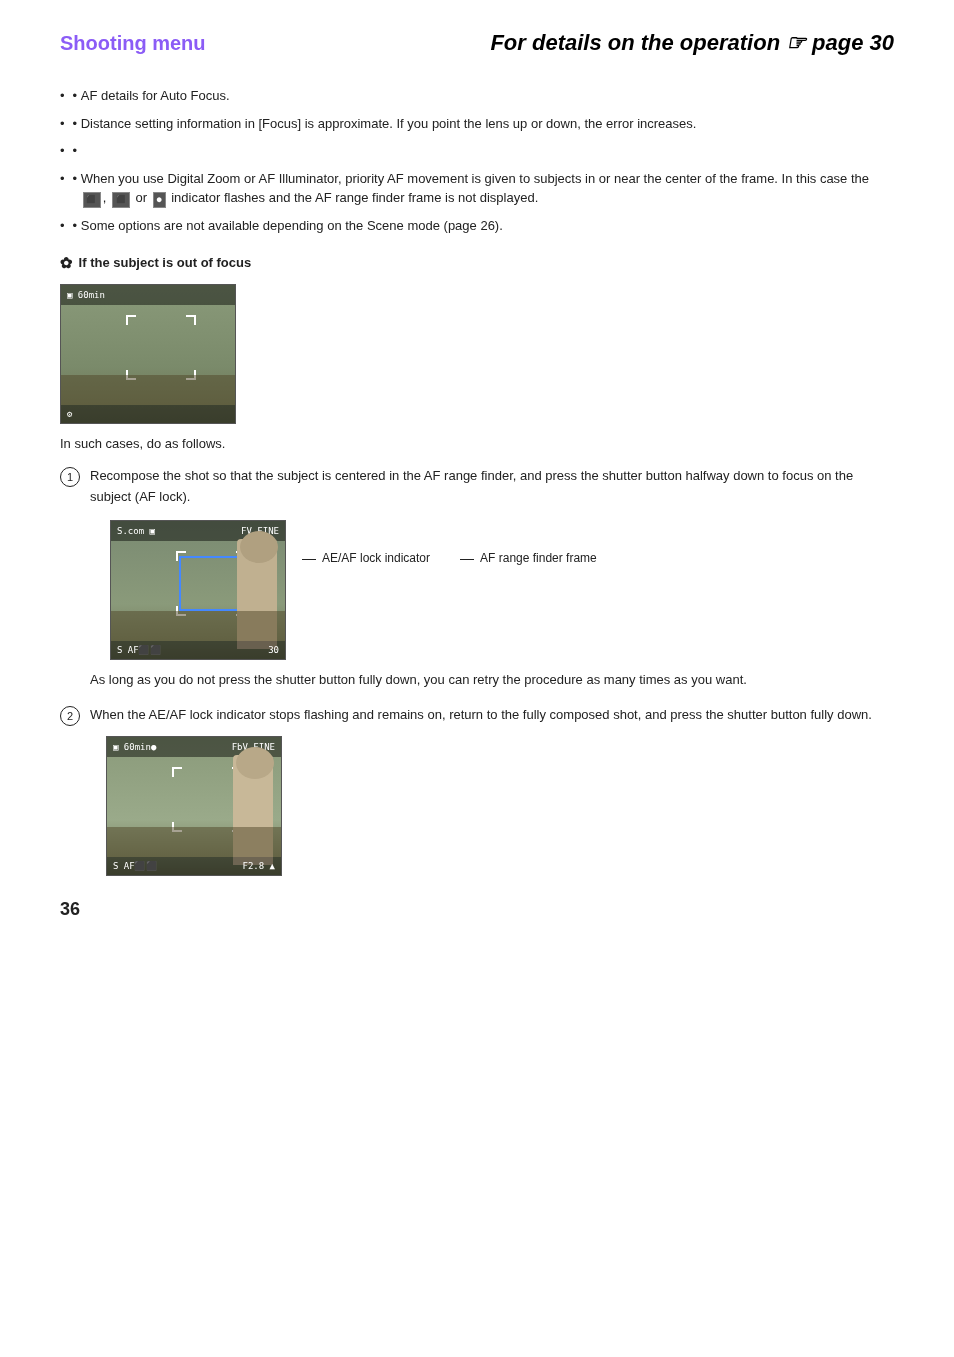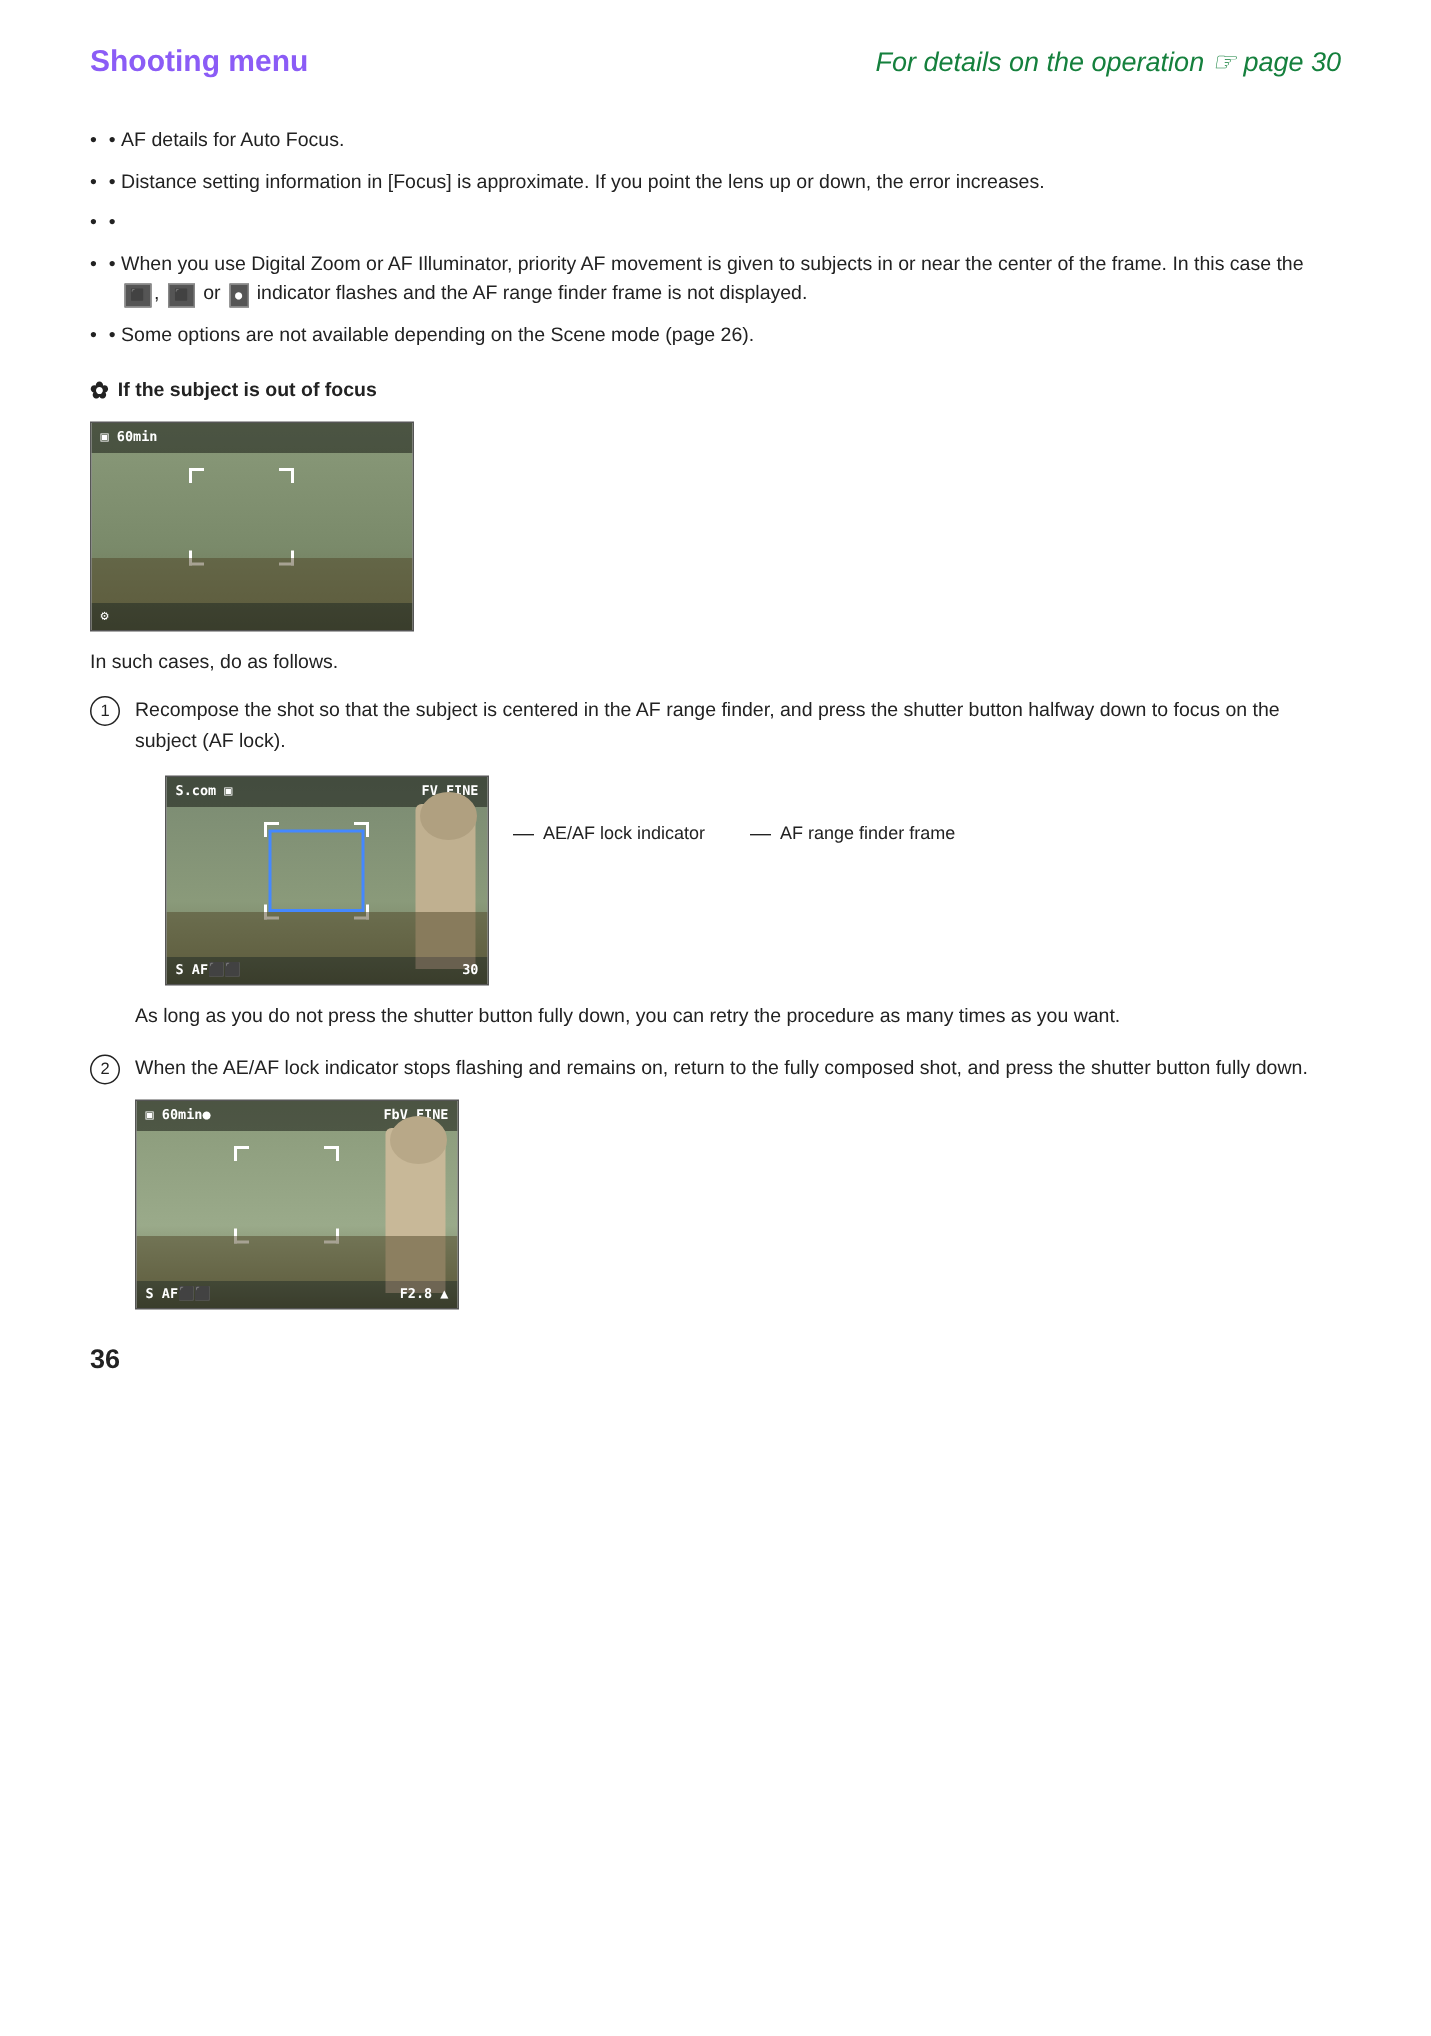--- a/index.html
+++ b/index.html
@@ -23,24 +23,24 @@
       border-bottom: none;
       margin-bottom: 30px;
     }
     .header-left {
       font-size: 20px;
       font-weight: bold;
       color: #8b5cf6;
       font-style: normal;
     }
     .header-right {
-      font-size: 18px;
+      font-size: 22px;
       font-style: italic;
-      font-weight: normal;
-      color: #15803d;
+      font-weight: bold;
+      color: #000000;
     }
     .bullet-list {
       list-style: none;
       margin: 10px 0 18px 0;
     }
     .bullet-list li {
       display: flex;
       align-items: flex-start;
       margin-bottom: 8px;
       line-height: 1.5;
@@ -57,28 +57,27 @@
       margin: 18px 0 8px 0;
       display: flex;
       align-items: center;
       gap: 6px;
     }
     .body-text {
       line-height: 1.6;
       margin-bottom: 12px;
     }
     .camera-screenshot {
-      width: 216px;
+      width: 176px;
       height: 140px;
       background: #7a8a6a;
       border: 1px solid #555;
       position: relative;
       margin: 12px 0 10px 0;
       overflow: hidden;
-      font-weight: bold;
     }
     .cam-top-bar {
       position: absolute;
       top: 0; left: 0; right: 0;
       height: 20px;
       background: rgba(0,0,0,0.45);
       display: flex;
       align-items: center;
       padding: 0 6px;
       gap: 4px;
@@ -329,21 +328,21 @@
   </div>
 
   <div class="step-block">
     <div class="step-header">
       <div class="step-number">
         <span>2</span>
       </div>
       <p class="step-text">When the AE/AF lock indicator stops flashing and remains on, return to the fully composed shot, and press the shutter button fully down.</p>
     </div>
 
-    <div style="margin-left:30px;text-align:center;">
+    <div style="margin-left:46px;text-align:center;">
       <div class="camera-screenshot cam-screen3" style="margin:10px 0;">
 
         <div class="cam-top-bar">
           <span class="cam-top-bar-text">▣ 60min●</span>
           <span class="cam-top-bar-text" style="flex:1"></span>
           <span class="cam-top-bar-text">FbV FINE</span>
         </div>
 
         <div class="af-frame">
           <div class="af-frame-corner tl"></div>

